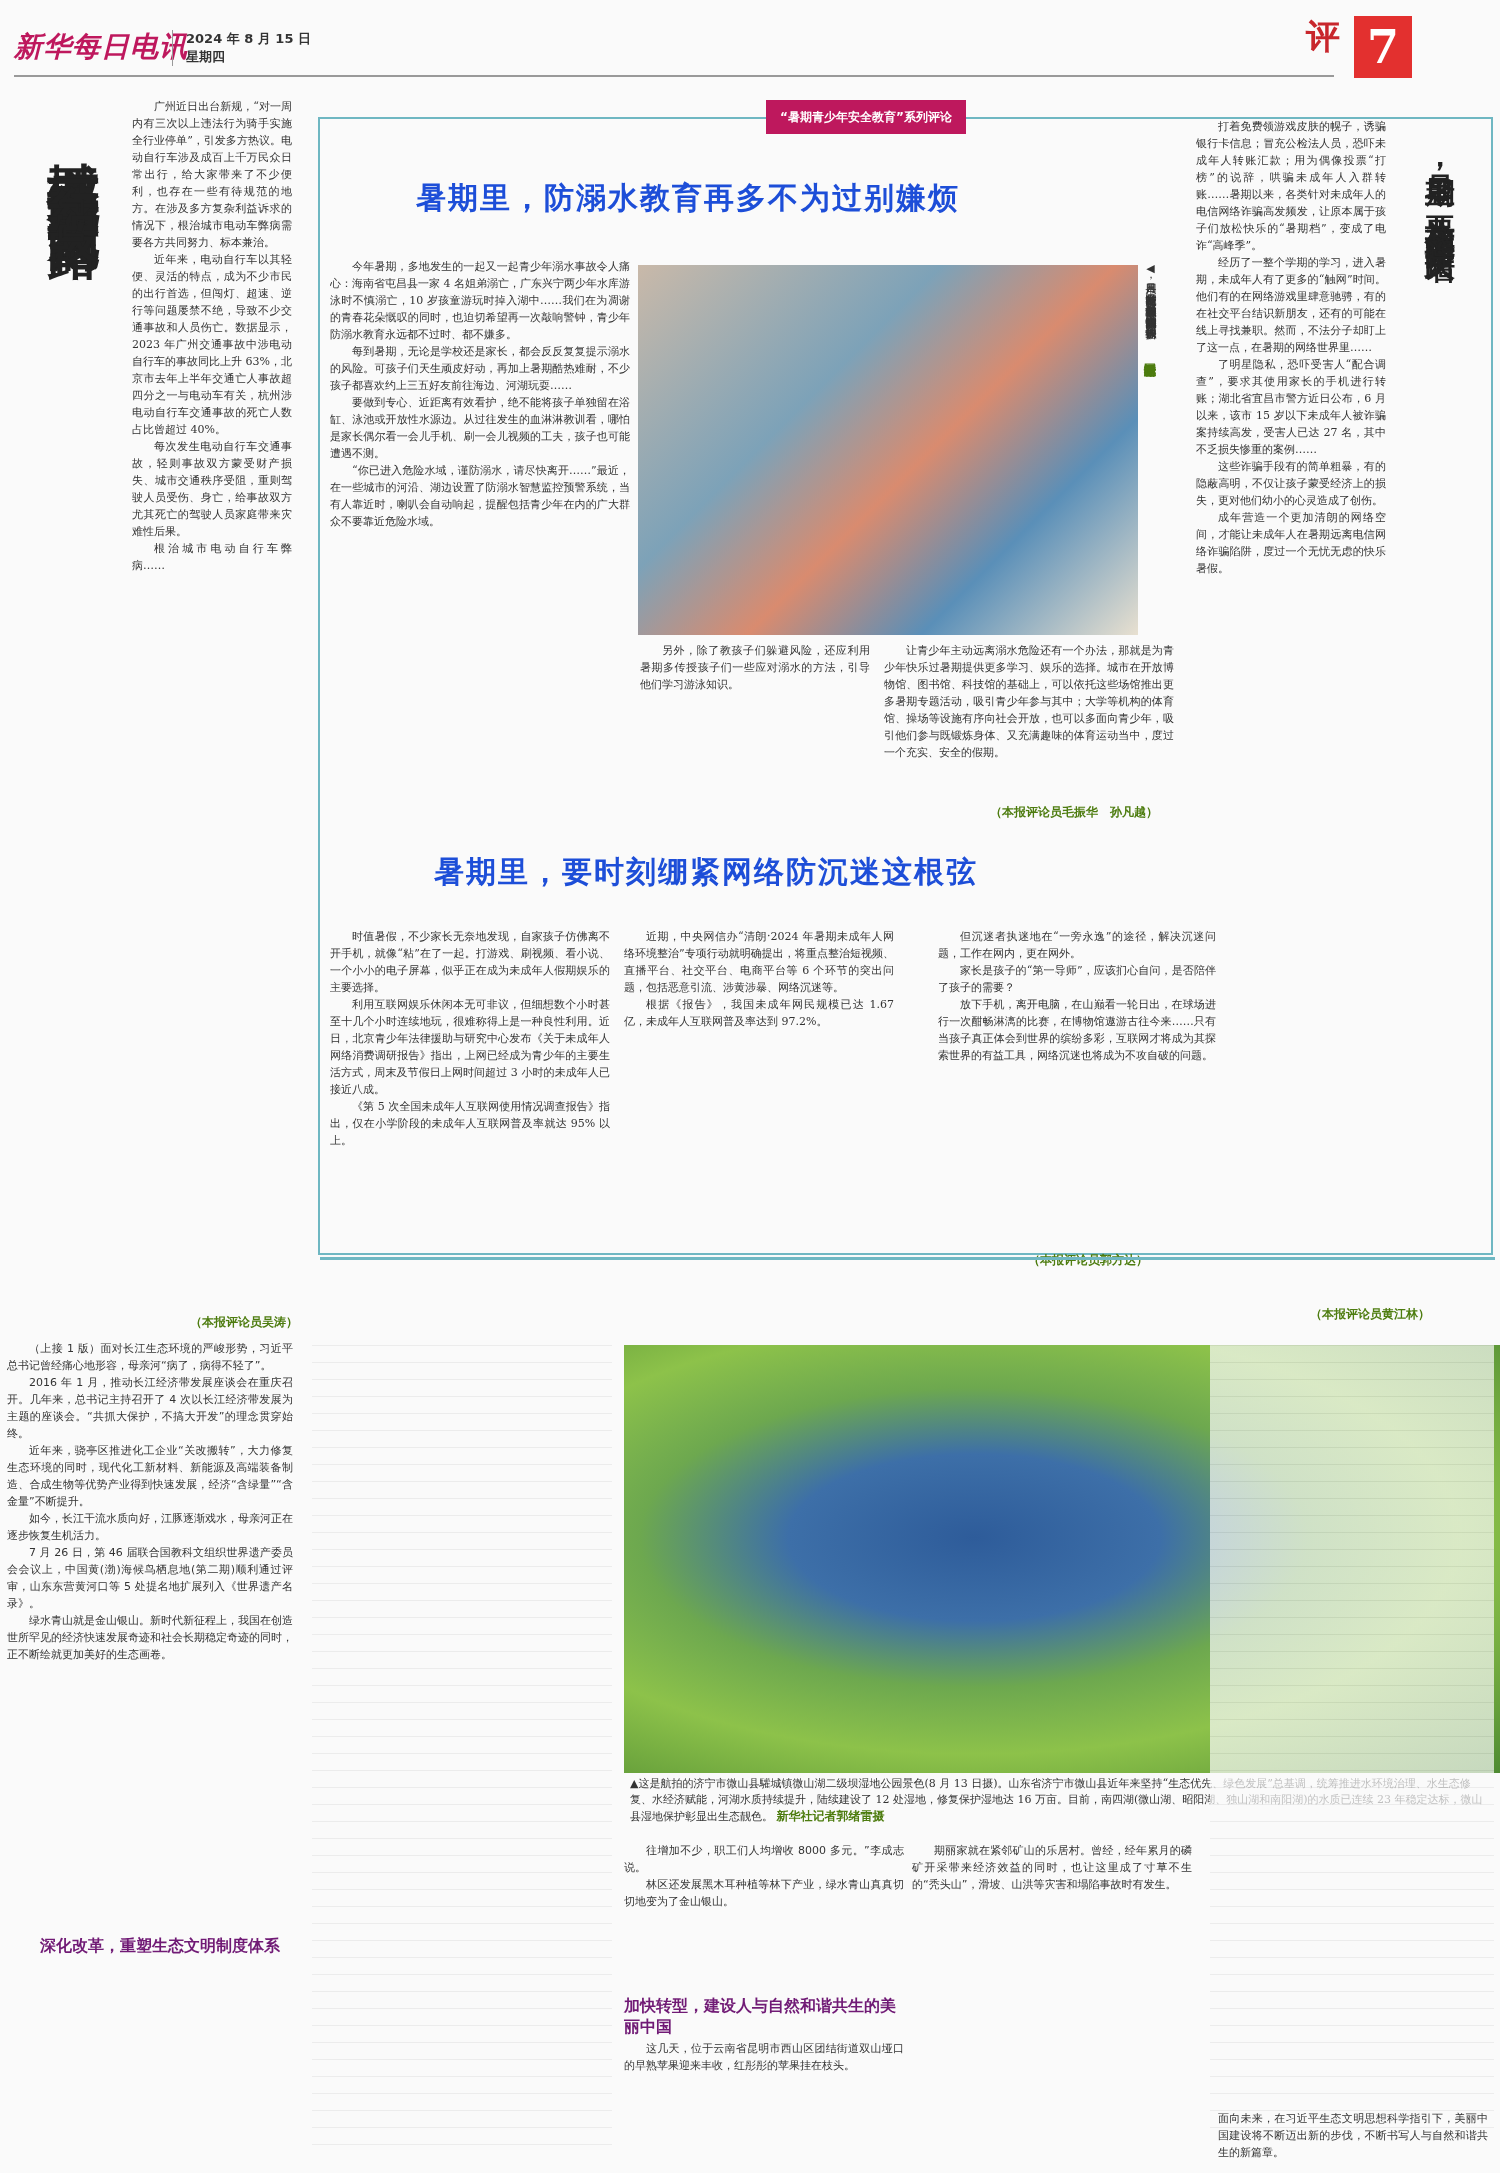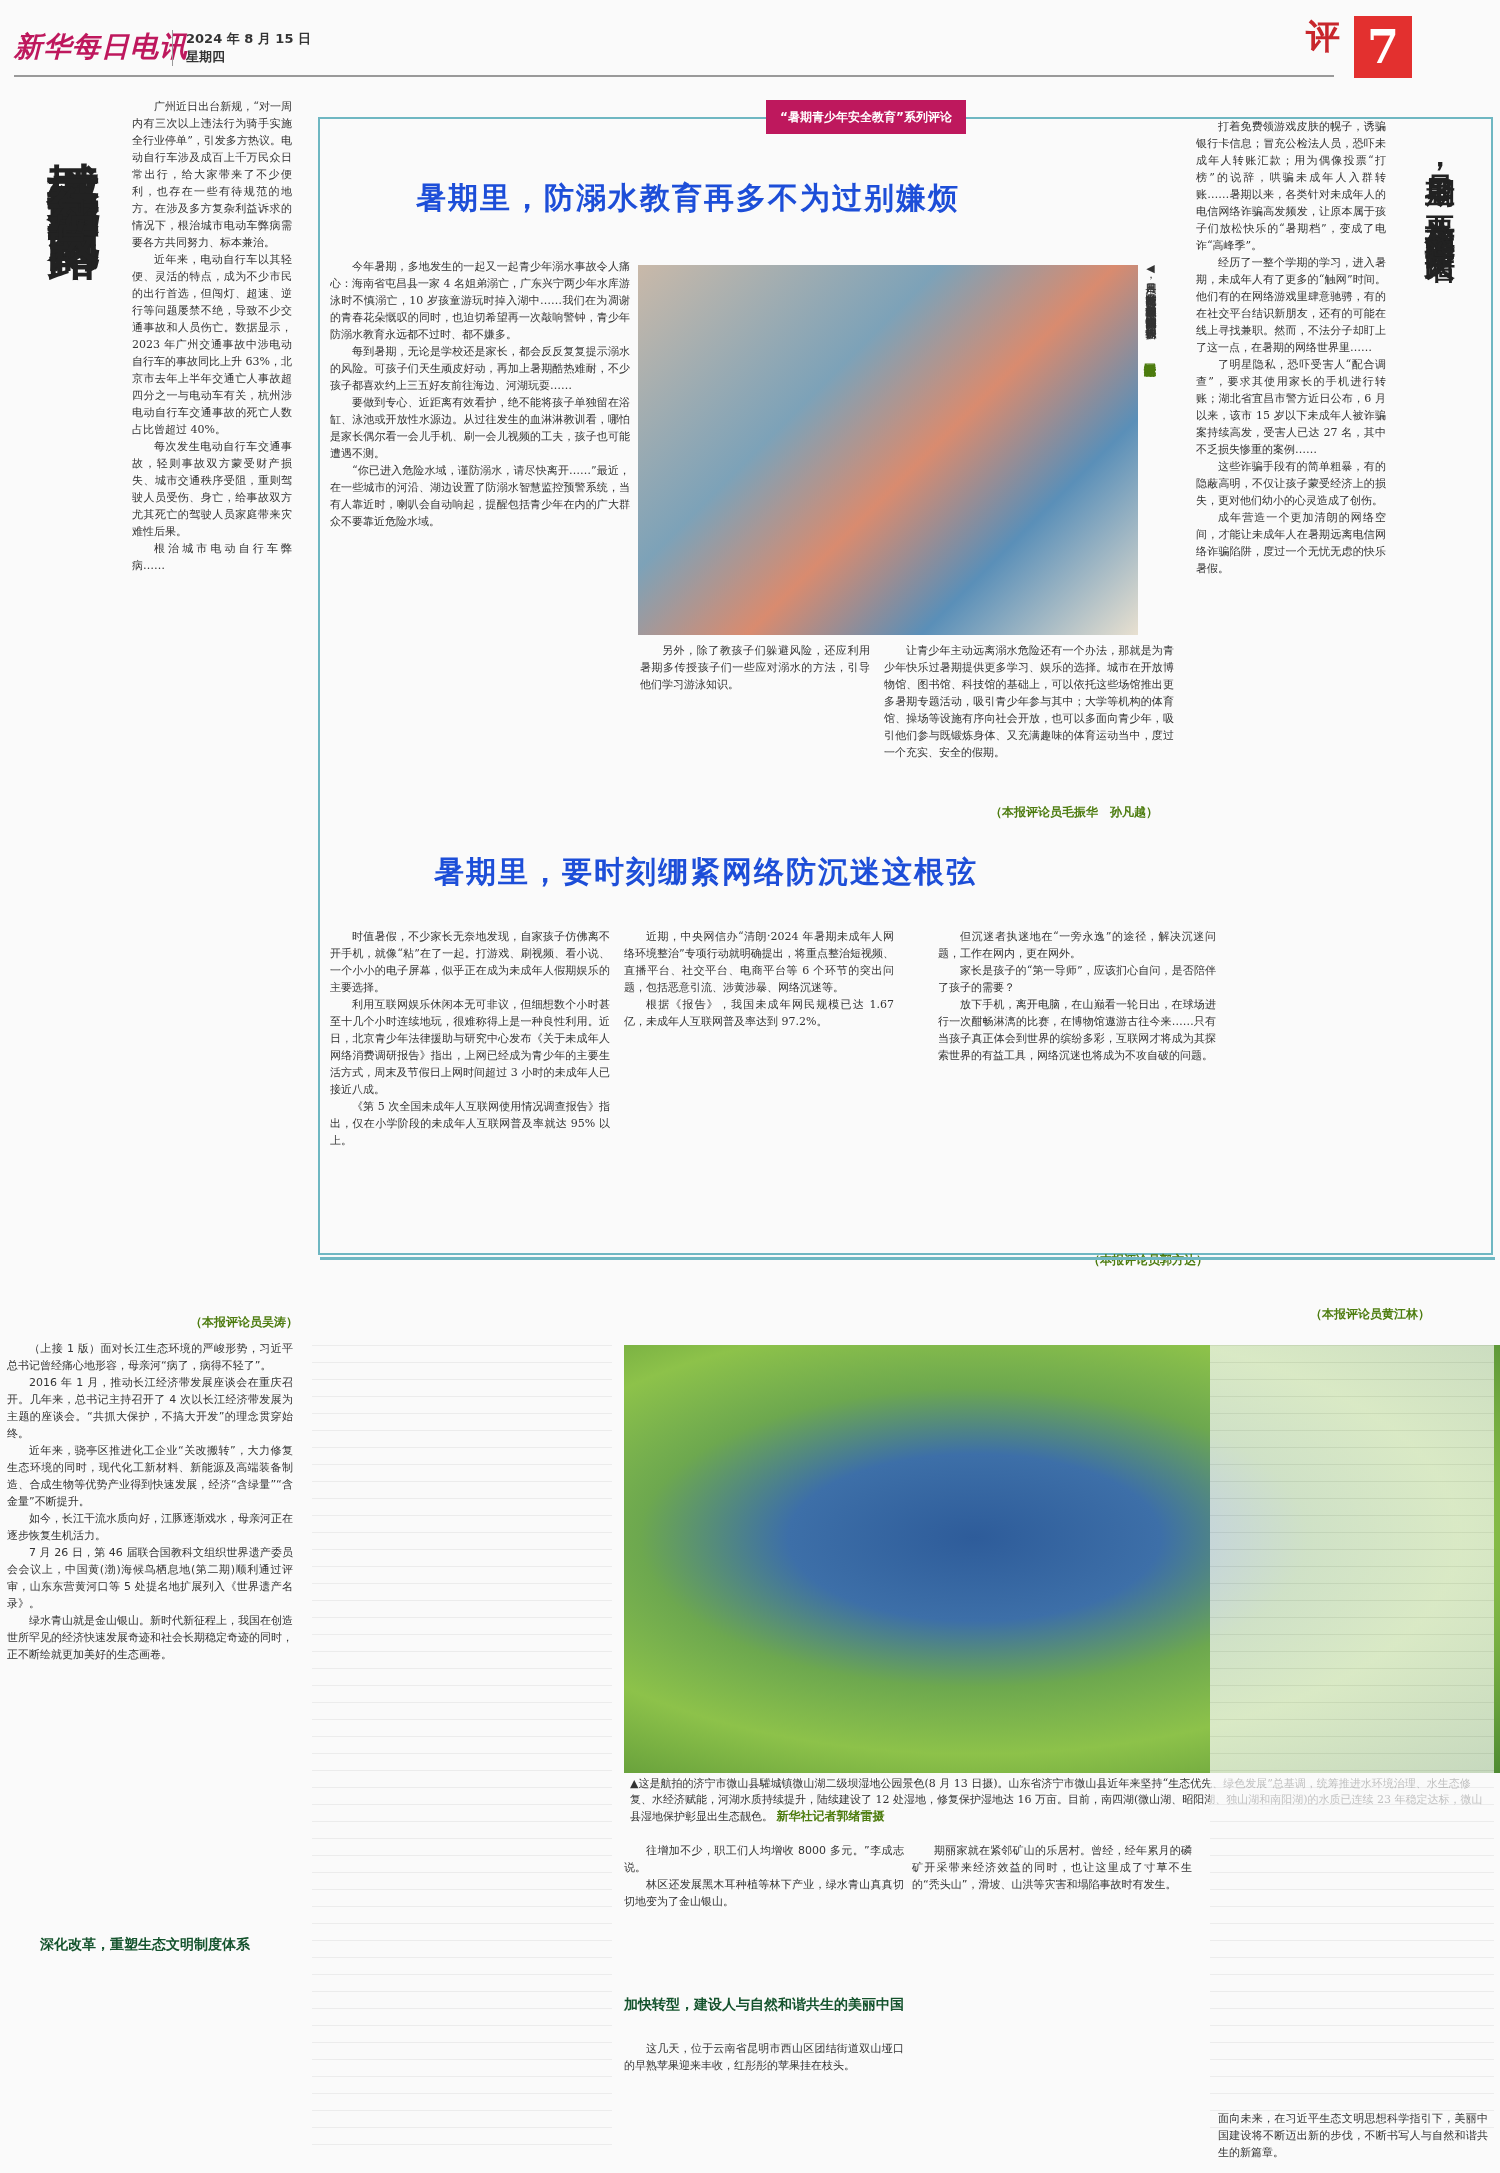--- a/index.html
+++ b/index.html
@@ -18,21 +18,21 @@
   .col-text.sans { font-family: "DejaVu Sans", sans-serif; }
 
   .box { left: 318px; top: 117px; width: 1175px; height: 1138px; border: 2px solid #6fb7c2; }
   .series-tab { left: 766px; top: 100px; width: 200px; height: 34px; background: #be185d; color: #fff; font-family: "DejaVu Sans", sans-serif; font-size: 12px; font-weight: bold; text-align: center; line-height: 34px; }
   .headline { font-family: "DejaVu Sans", sans-serif; font-size: 30px; font-weight: bold; color: #1d4ed8; letter-spacing: 2px; margin-left: 46px; }
   .photo-kids { left: 638px; top: 265px; width: 500px; height: 370px; background: linear-gradient(135deg,#c9b9a9 0%,#7da2b8 35%,#d98b6f 55%,#5a8fb8 75%,#e8e0d0 100%); }
   .photo-lake { left: 624px; top: 1345px; width: 876px; height: 428px; background: radial-gradient(ellipse at 40% 45%, #2e5c9a 0%, #3d6fa8 25%, #6da84f 45%, #8dc24a 65%, #4e8a32 100%); }
   .caption { font-size: 11px; line-height: 16px; color: #333; }
   .byline { font-family: Liberation Serif, serif; font-weight: bold; font-size: 12px; color: #4d7c0f; margin-top: 24px; }
   .divider-blue { left: 320px; top: 1257px; width: 1175px; height: 3px; background: #6fb7c2; }
-  .subhead { font-family: "DejaVu Sans", sans-serif; font-size: 14px; font-weight: bold; color: #14532d; }
+  .subhead { font-family: "DejaVu Sans", sans-serif; font-size: 16px; font-weight: bold; color: #701a75; }
 </style>
 </head>
 <body>
 
 <div class="abs masthead-logo">新华每日电讯</div>
 <div class="abs masthead-sep"></div>
 <div class="abs masthead-date">
   <div>2024 年 8 月 15 日</div>
   <div>星期四</div>
 </div>
@@ -89,21 +89,21 @@
 </div>
 <div class="abs col-text" style="left:624px; top:928px; width:270px; height:320px; overflow:hidden;">
   <p>近期，中央网信办“清朗·2024 年暑期未成年人网络环境整治”专项行动就明确提出，将重点整治短视频、直播平台、社交平台、电商平台等 6 个环节的突出问题，包括恶意引流、涉黄涉暴、网络沉迷等。</p>
   <p>根据《报告》，我国未成年网民规模已达 1.67 亿，未成年人互联网普及率达到 97.2%。</p>
 </div>
 <div class="abs col-text" style="left:906px; top:928px; width:278px; height:300px; overflow:hidden;margin-left:32px;">
   <p>但沉迷者执迷地在“一旁永逸”的途径，解决沉迷问题，工作在网内，更在网外。</p>
   <p>家长是孩子的“第一导师”，应该扪心自问，是否陪伴了孩子的需要？</p>
   <p>放下手机，离开电脑，在山巅看一轮日出，在球场进行一次酣畅淋漓的比赛，在博物馆遨游古往今来……只有当孩子真正体会到世界的缤纷多彩，互联网才将成为其探索世界的有益工具，网络沉迷也将成为不攻自破的问题。</p>
 </div>
-<div class="abs byline" style="left:1088px; top:1228px;text-align:center;">（本报评论员郭方达）</div>
+<div class="abs byline" style="left:1028px; top:1228px;text-align:center;">（本报评论员郭方达）</div>
 <div class="abs divider-blue"></div>
 
 <div class="abs col-text sans" style="left:7px; top:1340px; width:286px; height:540px; overflow:hidden;">
   <p>（上接 1 版）面对长江生态环境的严峻形势，习近平总书记曾经痛心地形容，母亲河“病了，病得不轻了”。</p>
   <p>2016 年 1 月，推动长江经济带发展座谈会在重庆召开。几年来，总书记主持召开了 4 次以长江经济带发展为主题的座谈会。“共抓大保护，不搞大开发”的理念贯穿始终。</p>
   <p>近年来，骁亭区推进化工企业“关改搬转”，大力修复生态环境的同时，现代化工新材料、新能源及高端装备制造、合成生物等优势产业得到快速发展，经济“含绿量”“含金量”不断提升。</p>
   <p>如今，长江干流水质向好，江豚逐渐戏水，母亲河正在逐步恢复生机活力。</p>
   <p>7 月 26 日，第 46 届联合国教科文组织世界遗产委员会会议上，中国黄(渤)海候鸟栖息地(第二期)顺利通过评审，山东东营黄河口等 5 处提名地扩展列入《世界遗产名录》。</p>
   <p>绿水青山就是金山银山。新时代新征程上，我国在创造世所罕见的经济快速发展奇迹和社会长期稳定奇迹的同时，正不断绘就更加美好的生态画卷。</p>
 </div>

